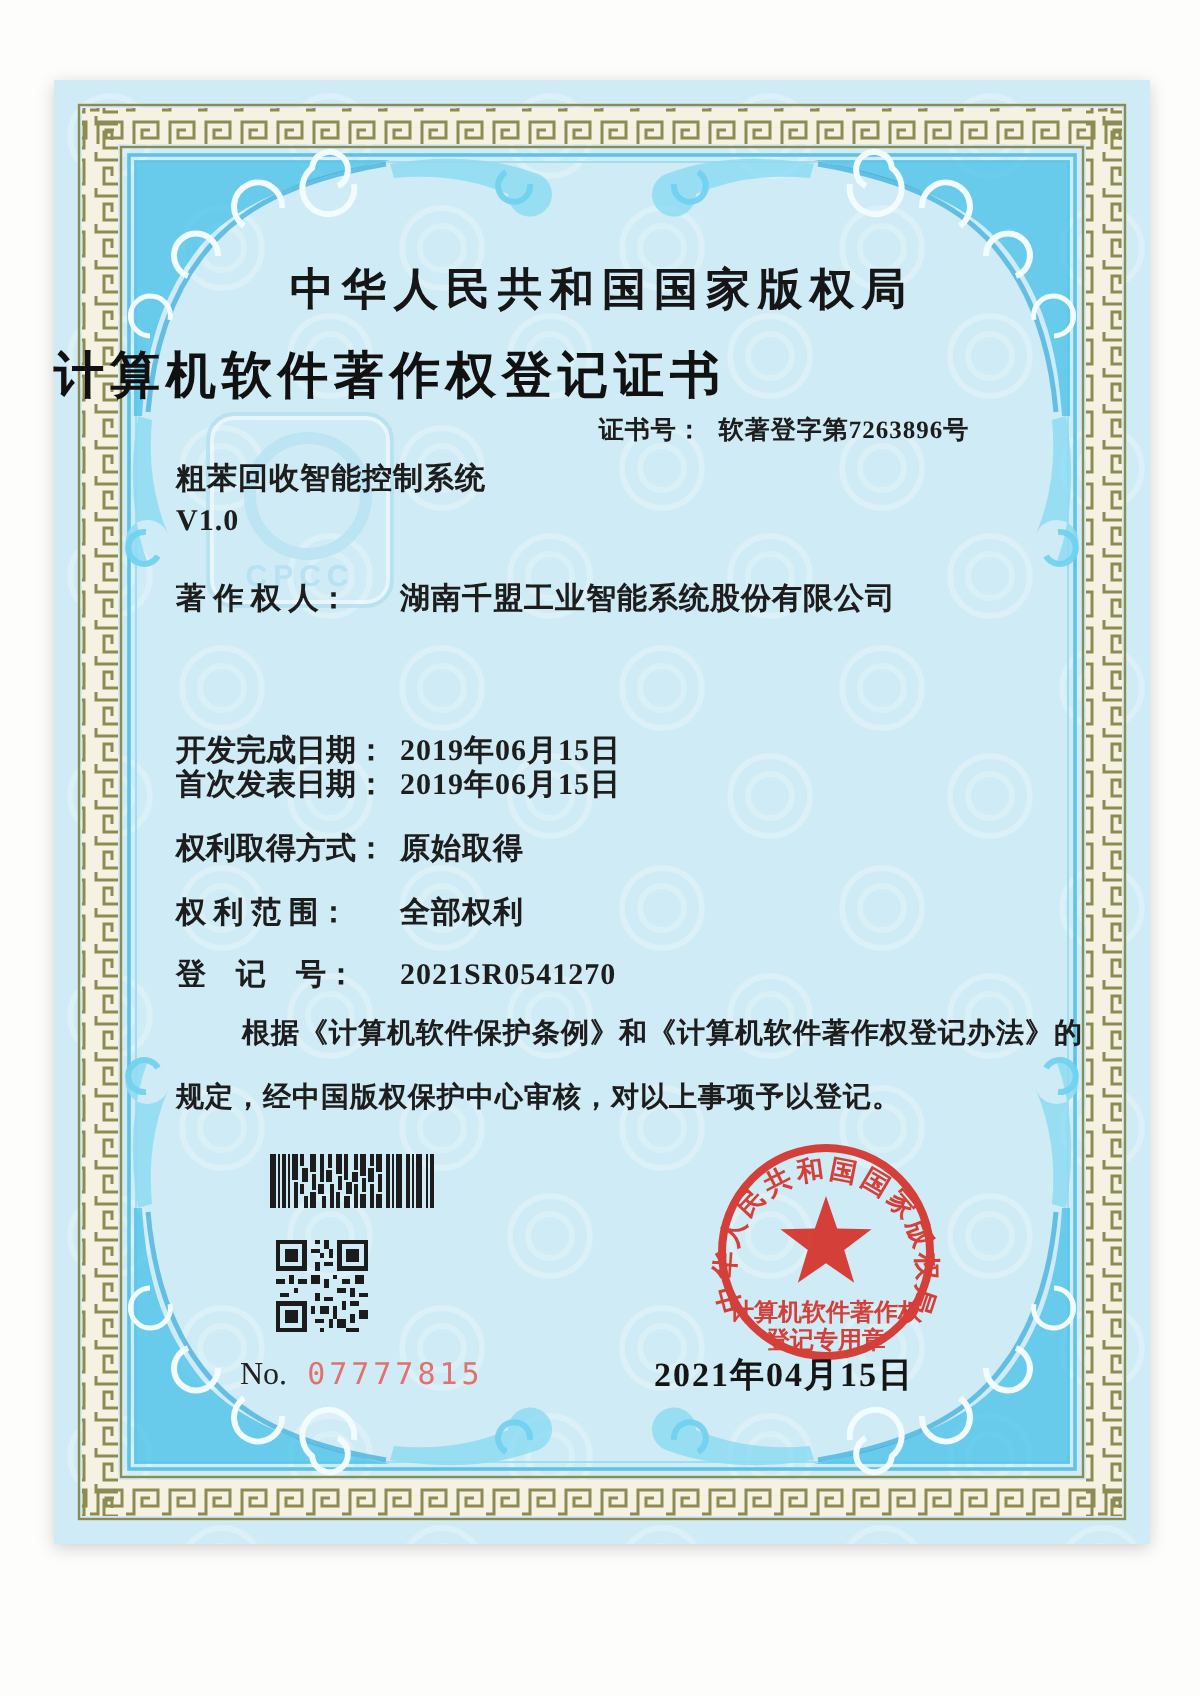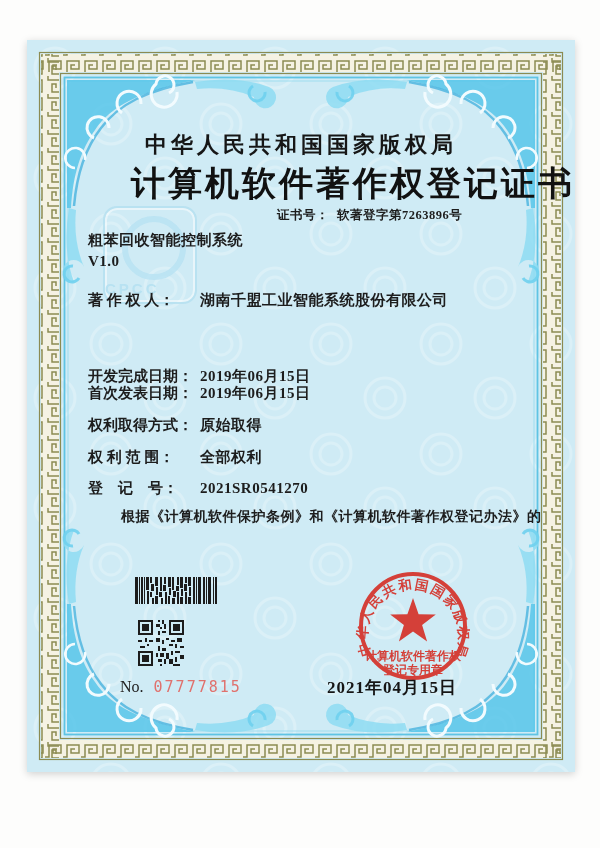--- a/index.html
+++ b/index.html
@@ -5,43 +5,43 @@
   html,body{margin:0;padding:0;background:#fbfbf9;}
   body{width:600px;height:848px;overflow:hidden;position:relative;
        font-family:"Liberation Serif","DejaVu Serif",serif;}
   .scan{position:absolute;left:0;top:0;width:600px;height:848px;background:#fdfdfc;}
   .cert{position:absolute;left:27px;top:40px;width:548px;height:732px;
         background:#cfebf5;box-shadow:0 2px 8px rgba(0,0,0,.18);}
   .deco{position:absolute;left:0;top:0;width:548px;height:732px;}
 
   .issuer{position:absolute;left:0;top:90px;width:100%;text-align:center;
           font-size:22px;font-weight:700;letter-spacing:4px;color:#161616;}
-  .title{position:absolute;left:0;top:121px;width:100%;text-align:right;
-         font-size:34px;font-weight:700;letter-spacing:3px;color:#111;}
-  .certno{position:absolute;left:250px;top:167px;width:230px;text-align:left;
+  .title{position:absolute;left:0;top:131px;width:100%;text-align:left;
+         font-size:25px;font-weight:700;letter-spacing:3px;color:#111;}
+  .certno{position:absolute;left:250px;top:167px;width:230px;text-align:center;
           font-size:12.5px;font-weight:700;color:#1d1d1d;letter-spacing:.5px;}
   .certno .lbl{margin-right:8px;}
 
   .field{position:absolute;left:61px;width:460px;font-size:15px;font-weight:700;
          color:#1d1d1d;line-height:21px;}
   .flabel{display:inline-block;width:112px;vertical-align:top;}
   .fvalue{display:inline-block;vertical-align:top;letter-spacing:.5px;}
 
   .stmt{position:absolute;font-size:14px;font-weight:700;color:#1d1d1d;
         letter-spacing:.5px;white-space:nowrap;}
   .stmt1{left:94px;top:468px;}
   .stmt2{left:61px;top:500px;}
 
   .emboss{position:absolute;left:76px;top:166px;width:90px;height:94px;
           border:2px solid rgba(178,223,240,.9);border-radius:14px;opacity:.85;
           box-shadow:inset 0 0 0 2px rgba(255,255,255,.6);}
   .emboss .c-ring{position:absolute;left:17px;top:8px;width:52px;height:52px;
           border:6px solid rgba(183,226,242,.95);border-radius:50%;}
   .emboss .c-gap{position:absolute;left:44px;top:28px;width:18px;height:14px;background:#cfebf5;}
-  .emboss .cap{position:absolute;left:0;bottom:5px;width:100%;
+  .emboss .cap{position:absolute;left:0;bottom:5px;width:100%;text-align:center;
           font-size:15px;font-weight:700;letter-spacing:3px;color:rgba(178,223,240,.95);
           font-family:"Liberation Sans",sans-serif;}
 
   .barcode{position:absolute;left:108px;top:537px;}
   .qrcode{position:absolute;left:111px;top:580px;}
 
   .serial{position:absolute;left:93px;top:638px;font-size:16px;color:#222;}
   .serial .num{color:#e0716d;letter-spacing:2px;margin-left:10px;
                font-family:"DejaVu Sans Mono",monospace;font-size:15px;}
 
@@ -146,20 +146,21 @@
       <span class="flabel">权利取得方式：</span><span class="fvalue">原始取得</span>
     </div>
     <div class="field" style="top:407px">
       <span class="flabel">权 利 范 围：</span><span class="fvalue">全部权利</span>
     </div>
     <div class="field" style="top:438px">
       <span class="flabel">登　记　号：</span><span class="fvalue">2021SR0541270</span>
     </div>
 
     <div class="stmt stmt1">根据《计算机软件保护条例》和《计算机软件著作权登记办法》的</div>
+    <div class="stmt stmt2">规定，经中国版权保护中心审核，对以上事项予以登记。</div>
 
     <svg class="barcode" width="82" height="27" viewBox="0 0 82 27">
       <g fill="#1c1c1c">
         <rect x="0" y="0" width="3" height="27"></rect>
           <rect x="4" y="0" width="1" height="27"></rect>
         <rect x="6" y="0" width="2" height="27"></rect>
           <rect x="9" y="0" width="1" height="27"></rect>
         <rect x="11" y="0" width="3" height="13"></rect>
           <rect x="12" y="14" width="2" height="13"></rect>
         <rect x="15" y="0" width="2" height="6"></rect>

